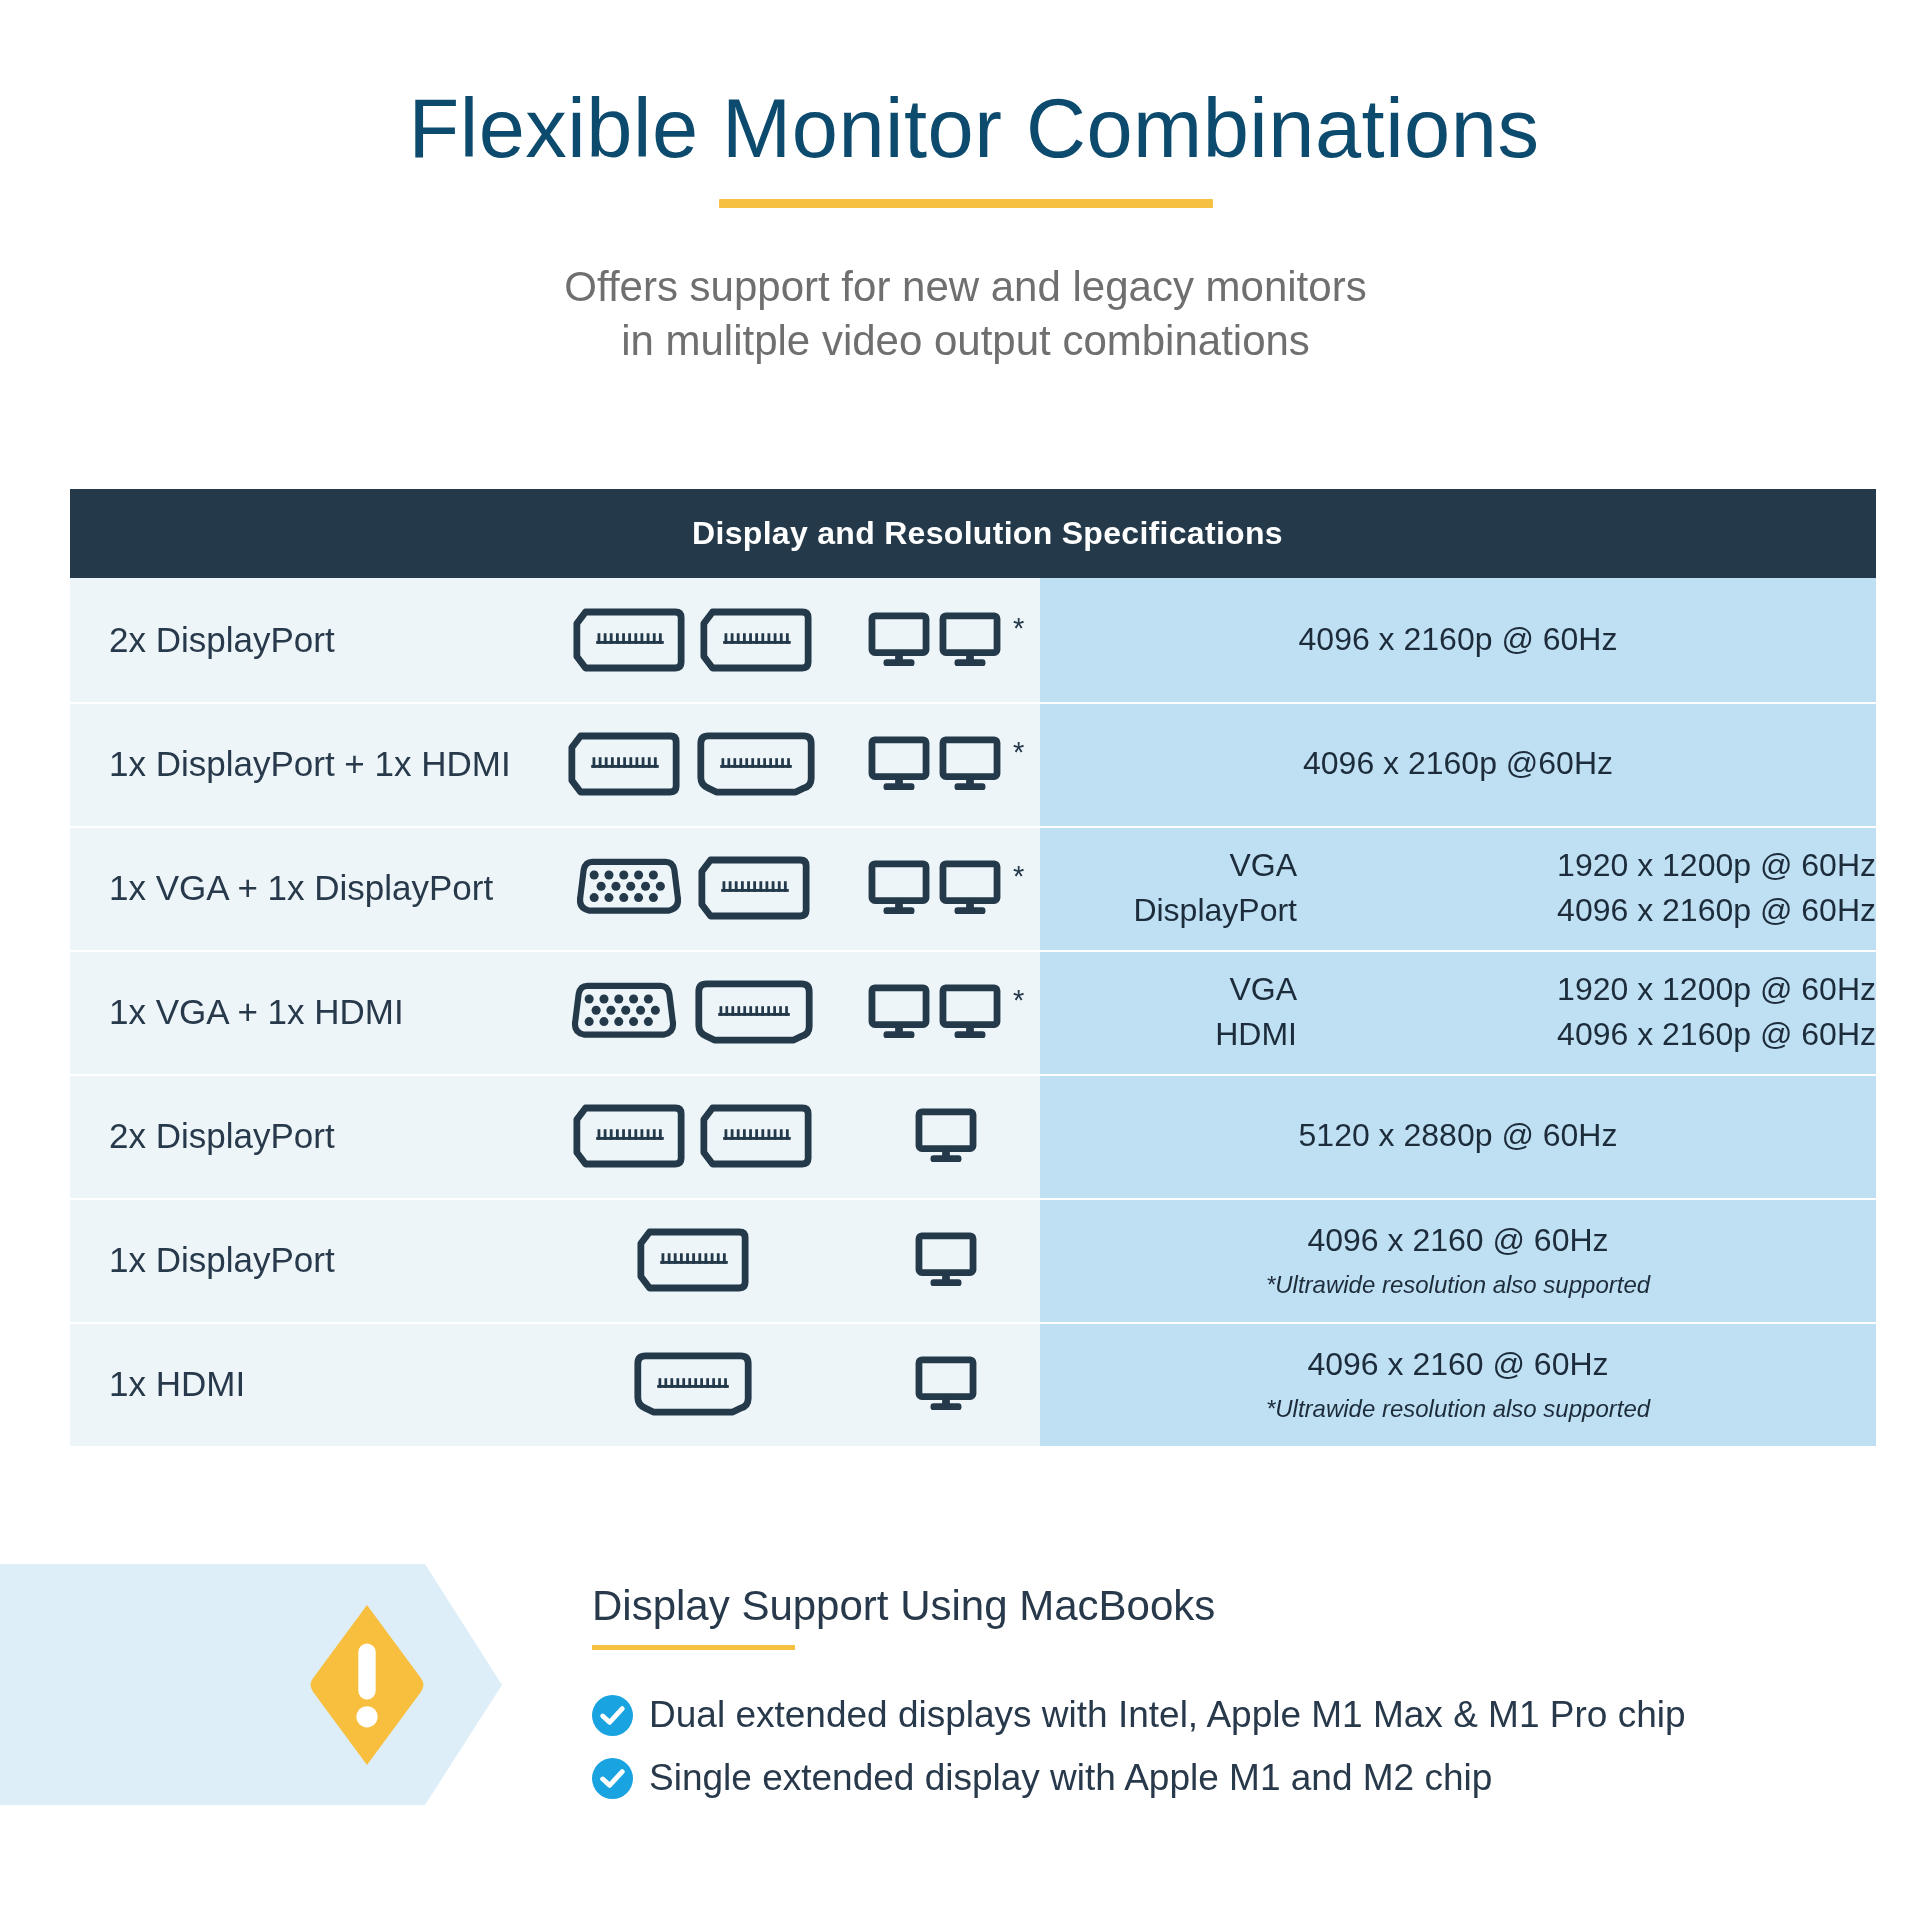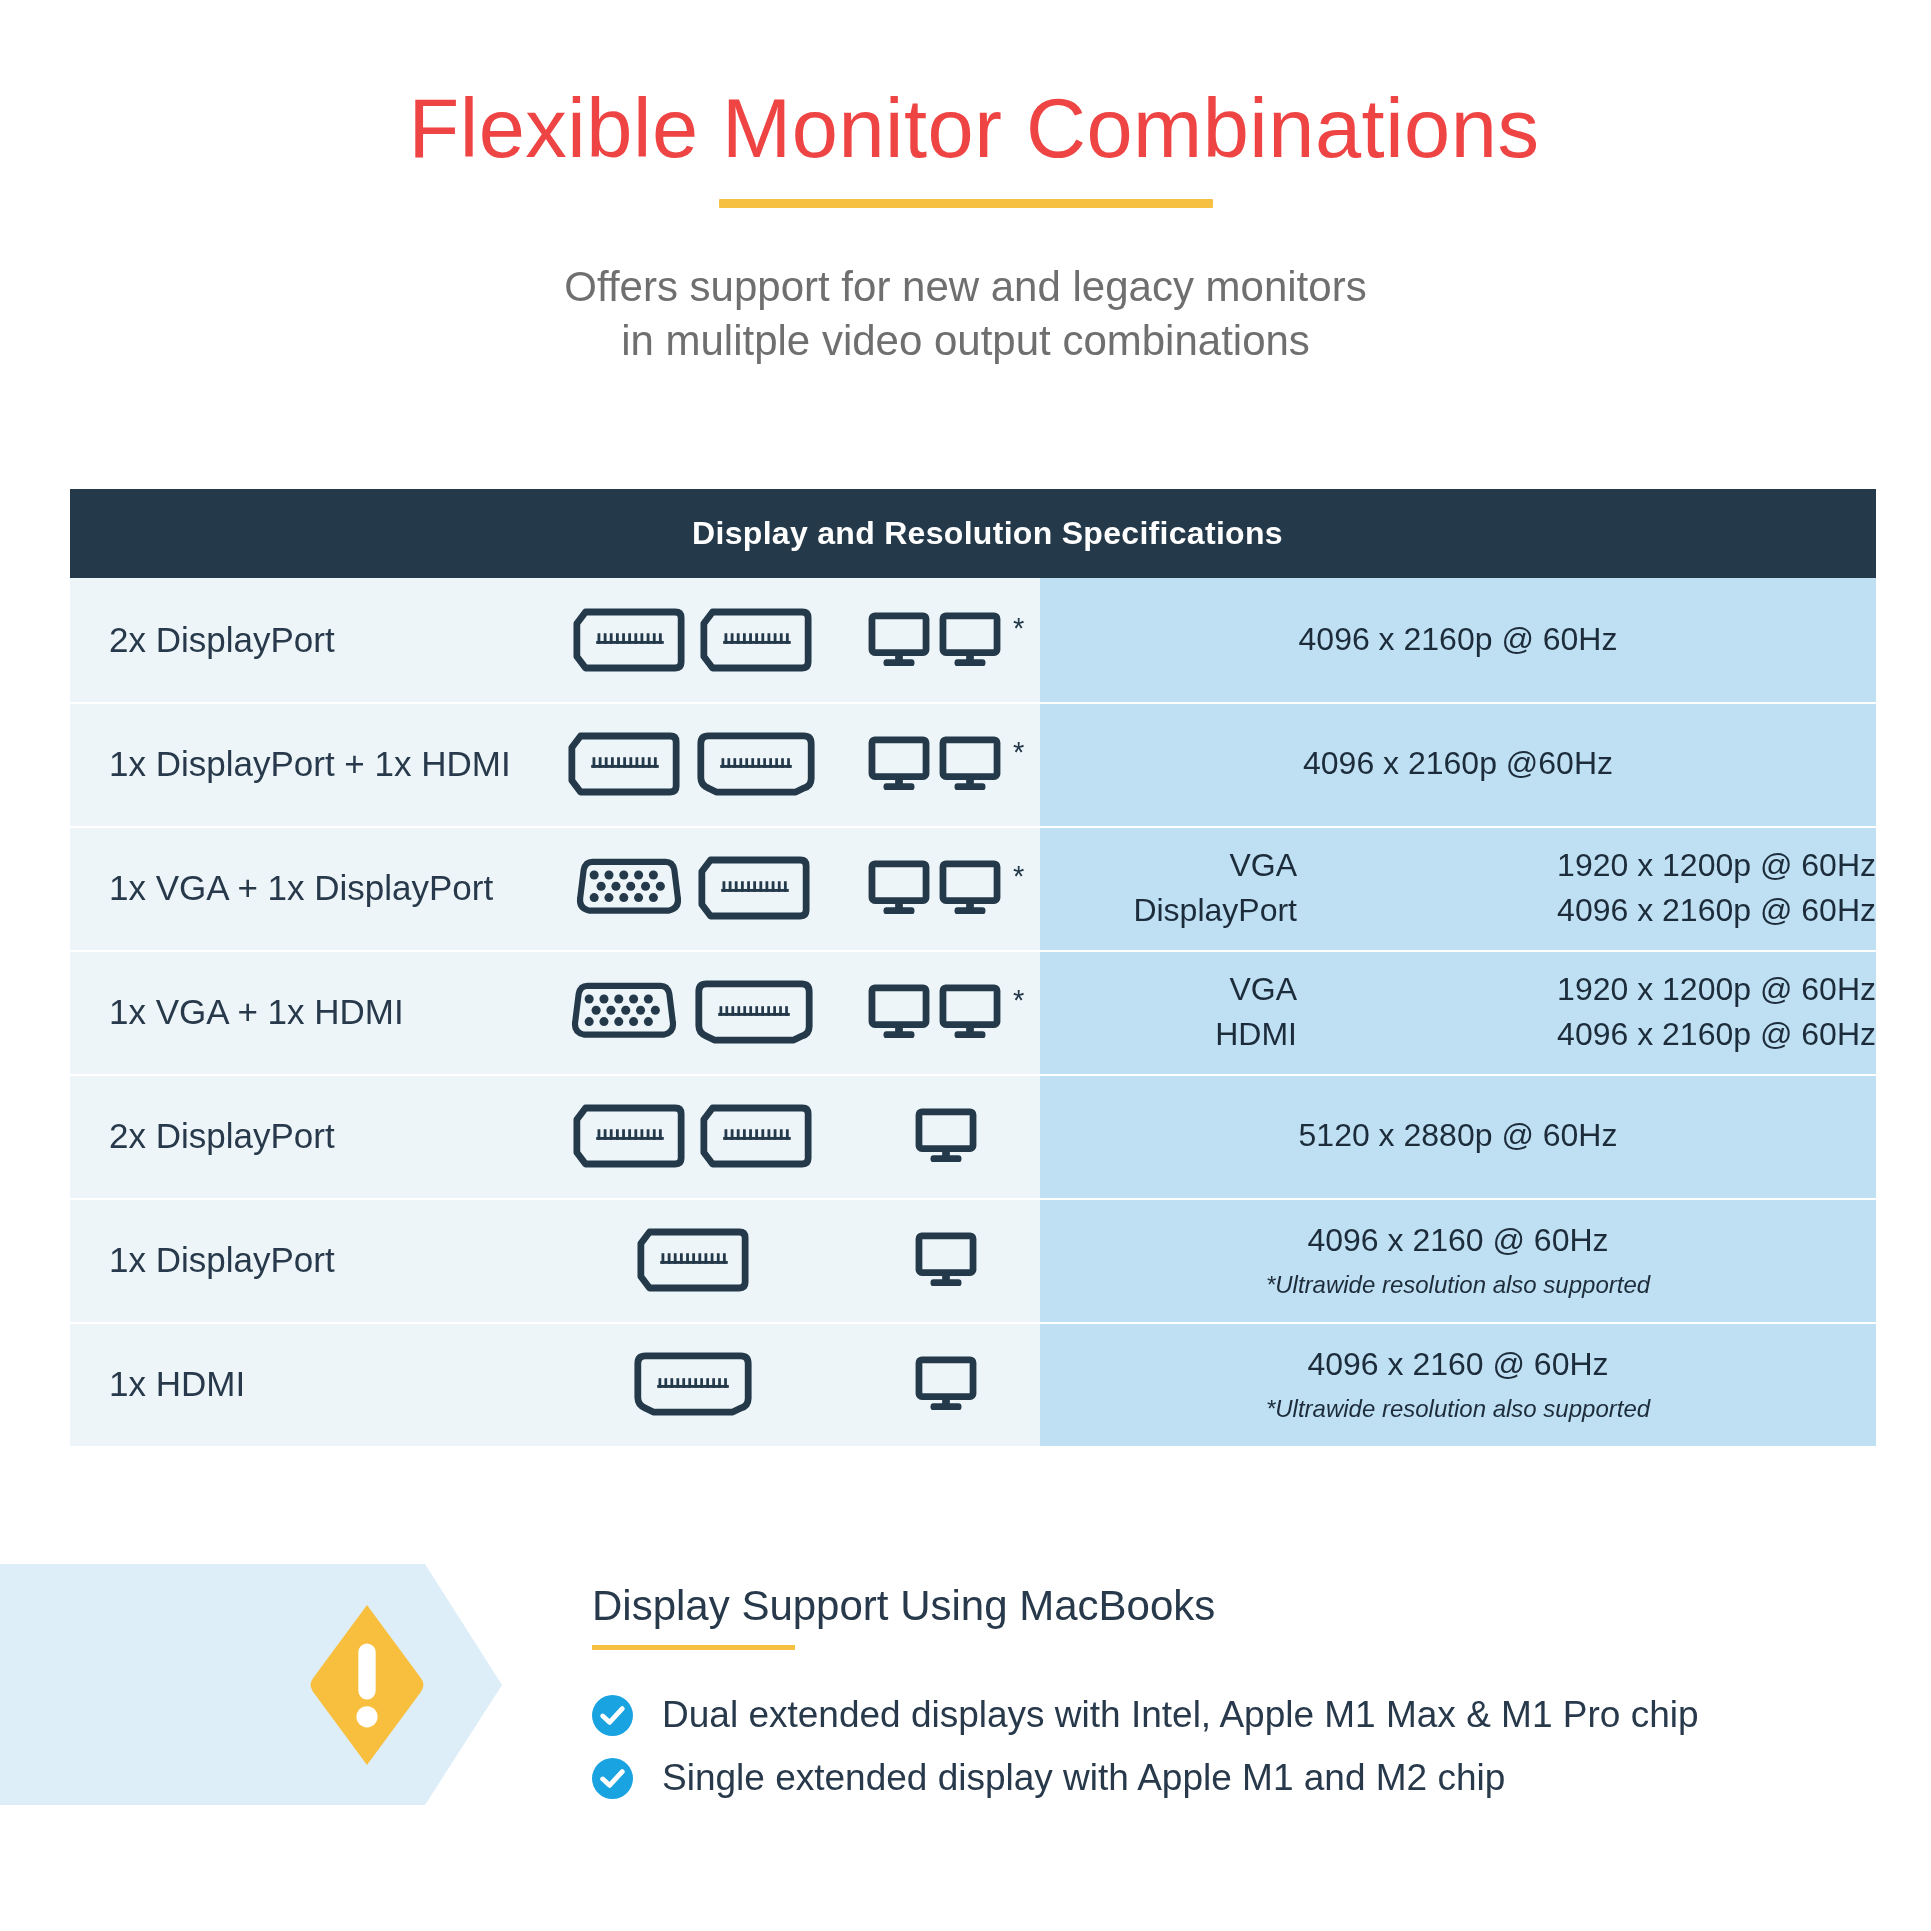--- a/index.html
+++ b/index.html
@@ -11,21 +11,21 @@
     -webkit-font-smoothing:antialiased;
   }
   .page{position:relative;width:1931px;height:1931px;overflow:hidden;}
 
   
   .hero{padding-top:85px;text-align:center;}
   .hero h1{
     font-size:83px;
     font-weight:300;
     letter-spacing:0.5px;
-    color:#ef4444;
+    color:#0c4a6e;
     line-height:1.05;
     margin-left:17px;
   }
   .hero .rule{
     width:494px;height:8.7px;background:#f6c042;
     margin:27px auto 0;border-radius:1px;
   }
   .hero .sub{
     margin-top:52px;
     font-size:42px;
@@ -120,21 +120,21 @@
   .mac{
     position:absolute;left:592px;top:1583px;width:1255px;
   }
   .mac h2{
     font-size:42px;font-weight:300;color:#27394a;line-height:1.1;
   }
   .mac .rule2{
     width:203px;height:5.8px;background:#f6c042;margin-top:15.4px;
   }
   .bullets{margin-top:44px;display:flex;flex-direction:column;gap:21px;}
-  .bullet{display:flex;align-items:center;gap:29px;}
+  .bullet{display:flex;align-items:center;gap:16px;}
   .bullet .txt{font-size:37px;font-weight:300;color:#27394a;}
   .chk{width:41px;height:41px;flex:0 0 41px;}
 </style>
 </head>
 <body>
 
 <div class="page">
 
   <div class="hero">
     <h1>Flexible Monitor Combinations</h1>

